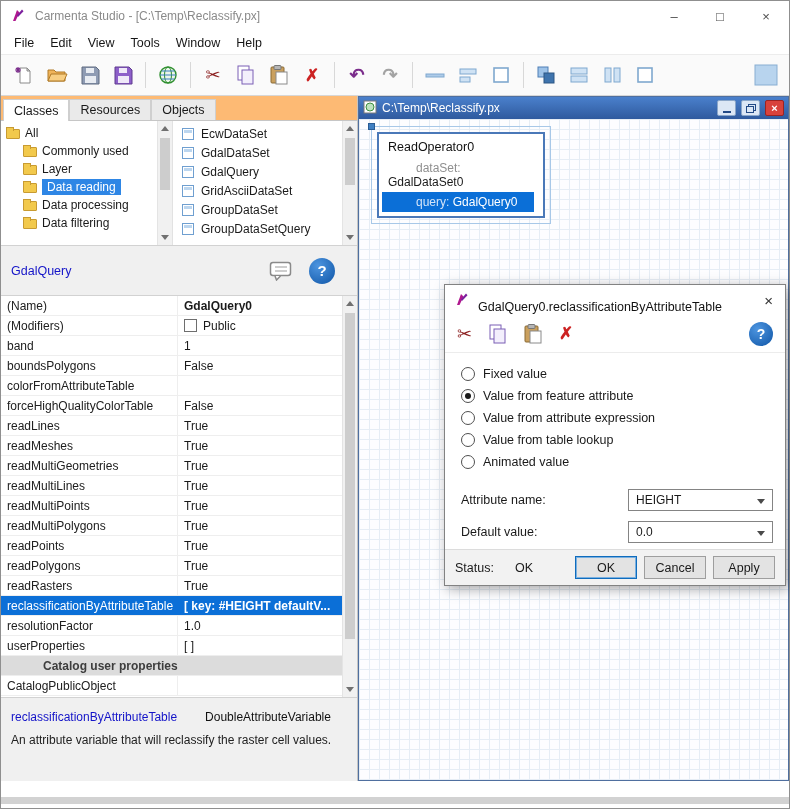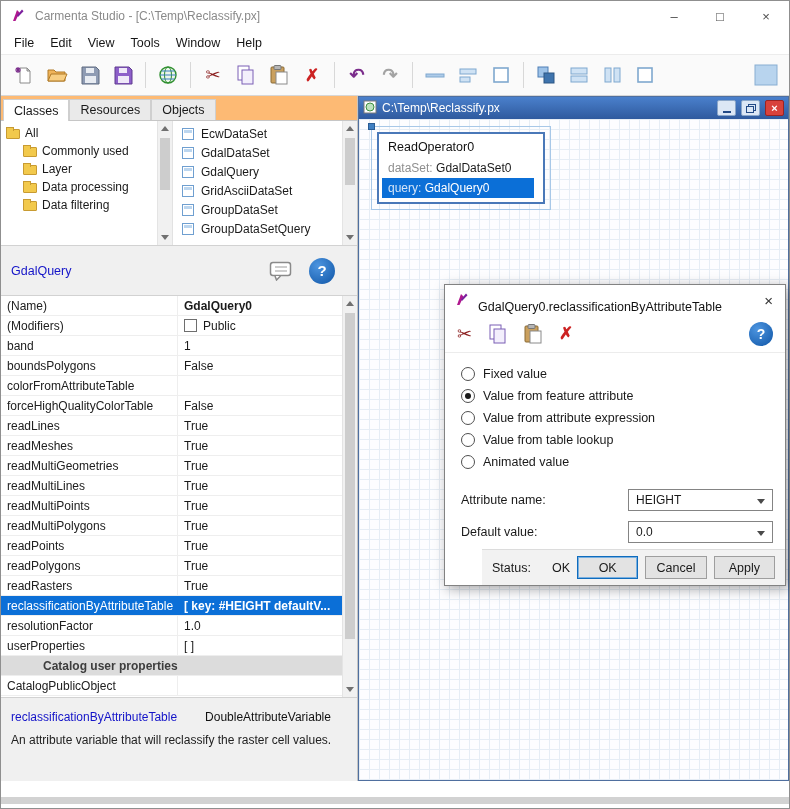--- a/index.html
+++ b/index.html
@@ -98,21 +98,21 @@
   .canvas { flex:1; position:relative; overflow:hidden; background-color:#fdfdff;
     background-image:linear-gradient(#e6edf5 1px, transparent 1px), linear-gradient(90deg, #e6edf5 1px, transparent 1px);
     background-size:10px 10px; }
 
   .node-wrap { position:absolute; left:18px; top:13px; }
   .sel-outline { position:absolute; inset:-6px; border:1px solid #a8c8e8; }
   .sel-handle { position:absolute; left:-9px; top:-9px; width:7px; height:7px; background:#3f7fc2; border:1px solid #2a5c94; }
   .node { position:relative; width:168px; background:#fff; border:2px solid #4a78b8; padding:3px 9px 4px 3px; }
   .node-title { font-size:12.5px; color:#111; padding:3px 6px 4px 6px; }
   .node-row { padding:3px 6px; font-size:12px; }
-  .node-row .nlbl { color:#8f8f8f; }
+  .node-row .nlbl { color:#8f8f8f;margin-left:28px; }
   .node-row .nval { color:#1a1a1a; }
   .node-row.selected { background:#0b6fd7; }
   .node-row.selected .nlbl { color:#d5e5f8; }
   .node-row.selected .nval { color:#fff; }
 
   
   .dialog { position:absolute; left:443px; top:283px; width:342px; height:302px; background:#fff; border:1px solid #828282; box-shadow:3px 3px 12px rgba(0,0,0,.35); z-index:20; display:flex; flex-direction:column; }
   .dlg-titlebar { height:30px; display:flex; align-items:center; padding:0 9px; gap:8px; flex:none; }
   .dlg-title { font-size:12.5px; color:#111; flex:1; white-space:nowrap; overflow:hidden;margin-top:14px; }
   .dlg-close { font-size:15px; color:#333; padding:0 3px; }
@@ -120,21 +120,21 @@
   .dlg-toolbar .help-circle { width:24px; height:24px; font-size:14px; margin:0; }
   .dlg-body { flex:1; position:relative; }
   .radio-group { padding:10px 0 0 16px; }
   .radio-row { height:22px; display:flex; align-items:center; gap:8px; font-size:12.5px; }
   .radio { width:14px; height:14px; border:1px solid #4f4f4f; border-radius:50%; background:#fff; position:relative; flex:none; }
   .radio.checked::after { content:''; position:absolute; inset:3px; background:#1a1a1a; border-radius:50%; }
   .field-row { display:flex; align-items:center; justify-content:space-between; margin:10px 12px 0 16px; font-size:12.5px; }
   .field-row.first { margin-top:16px; }
   .combo { width:145px; height:22px; border:1px solid #848484; background:#fff; display:flex; align-items:center; padding-left:7px; font-size:12px; position:relative; }
   .combo-arrow { position:absolute; right:7px; top:9px; width:0; height:0; border-left:4px solid transparent; border-right:4px solid transparent; border-top:5px solid #4a4a4a; }
-  .dlg-footer { height:36px; border-top:1px solid #dcdcdc; background:#f2f2f2; display:flex; align-items:center; padding:0 10px; gap:7px; font-size:12.5px; flex:none;margin-left:37px; }
+  .dlg-footer { height:36px; border-top:1px solid #dcdcdc; background:#f2f2f2; display:flex; align-items:center; padding:0 10px; gap:7px; font-size:12.5px; flex:none; }
   .status-value { margin-left:14px; margin-right:auto; }
   .btn { width:62px; height:23px; background:#e3e3e3; border:1px solid #9e9e9e; font-size:12.5px; display:flex; align-items:center; justify-content:center; }
   .btn.default { border:1px solid #0f6cbd; box-shadow:inset 0 0 0 1px #7ab0e0; }
 
   
   .bottom-area { position:absolute; top:780px; left:0; right:0; bottom:0; background:#fff; }
   .bottom-band { position:absolute; top:16px; left:0; right:0; height:7px; background:#d2d2d2; }
 </style>
 </head>
 <body>
@@ -292,20 +292,24 @@
               <span class="folder-icon"></span>
               <span class="tree-label">All</span>
             </div>
           <div class="tree-row d1">
               <span class="folder-icon"></span>
               <span class="tree-label">Commonly used</span>
             </div>
           <div class="tree-row d1">
               <span class="folder-icon"></span>
               <span class="tree-label">Layer</span>
+            </div>
+          <div class="tree-row d1">
+              <span class="folder-icon"></span>
+              <span class="tree-label selected">Data reading</span>
             </div>
           <div class="tree-row d1">
               <span class="folder-icon"></span>
               <span class="tree-label">Data processing</span>
             </div>
           <div class="tree-row d1">
               <span class="folder-icon"></span>
               <span class="tree-label">Data filtering</span>
             </div>
           <div class="scrollbar">

